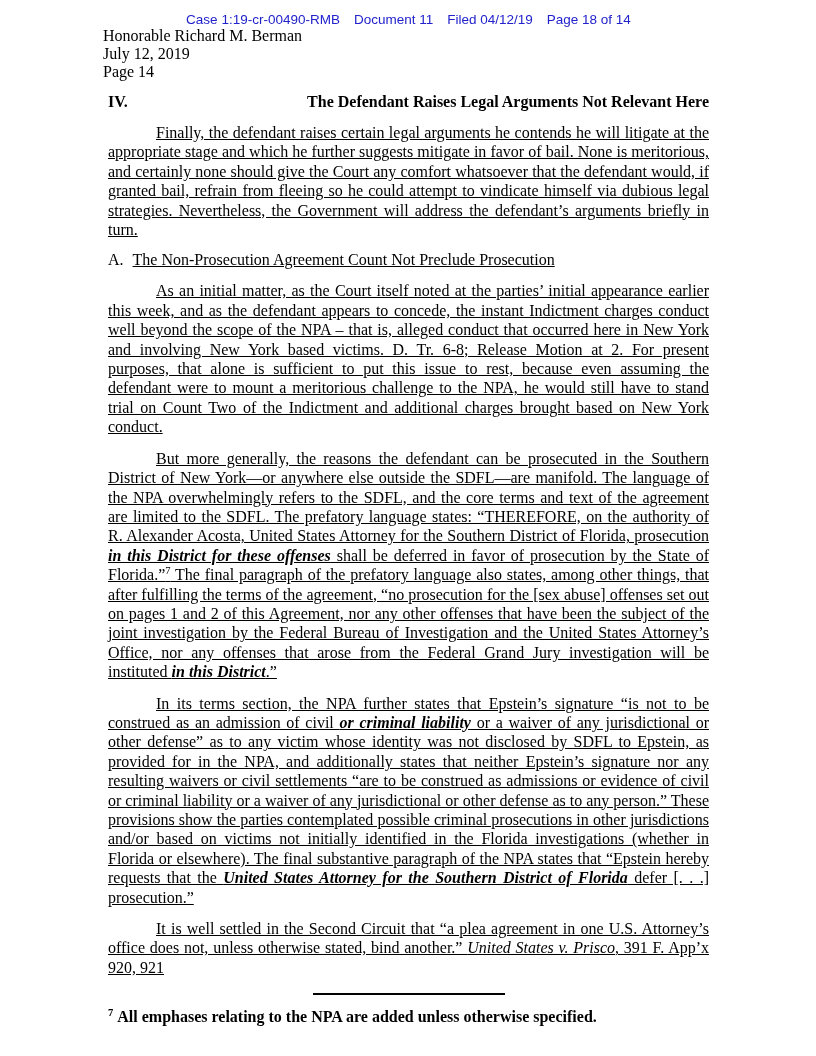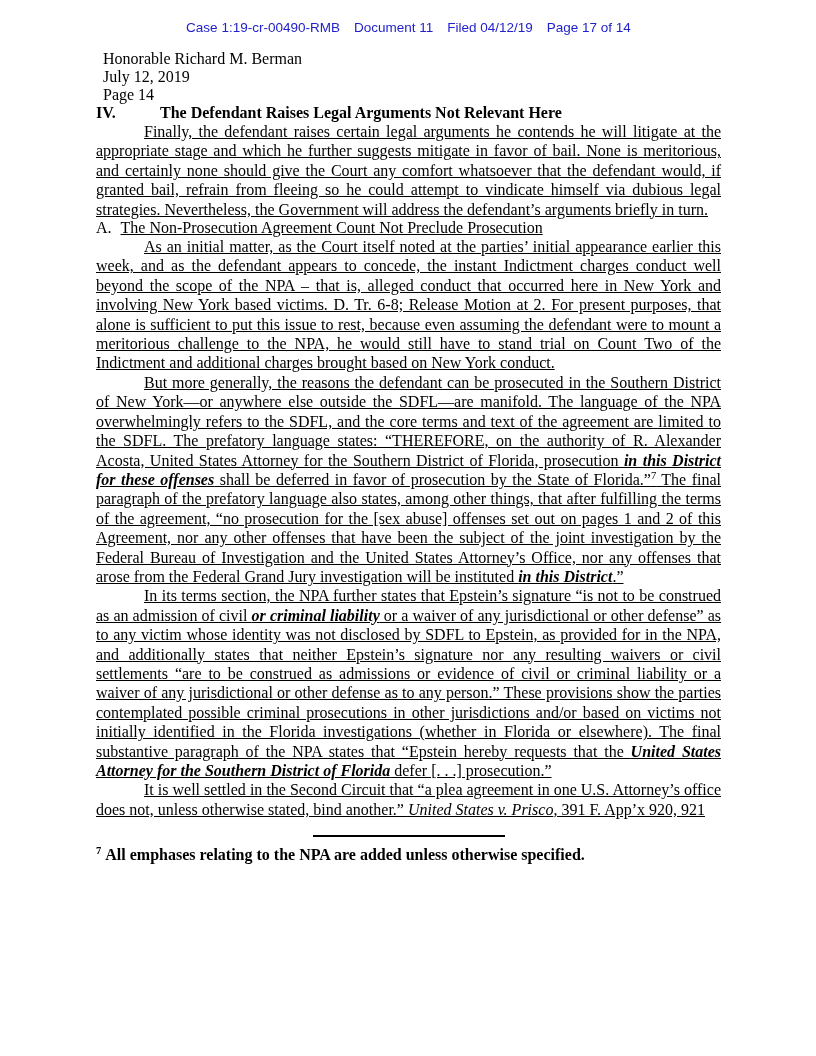--- a/index.html
+++ b/index.html
@@ -1,41 +1,41 @@
 <!DOCTYPE html>
 <html><head>
 <meta charset="utf-8">
 <style>
   html, body { margin: 0; padding: 0; background: #ffffff; }
   .page {
     position: relative;
     width: 816px;
     height: 1056px;
     box-sizing: border-box;
-    padding: 20px 95px 0 96px;
+    padding: 12px 95px 0 96px;
     background: #ffffff;
     font-family: "Liberation Serif", "DejaVu Serif", serif;
     font-size: 16px;
     color: #000000;
     overflow: hidden;
     border-radius: 12px;
   }
-  .page p, .page h1, .page h2 { margin: 0; padding: 0; font-size: 16px; }
+  .page p, .page h1, .page h2 { margin: 12px; padding: 0; font-size: 16px; justify-content: space-between; }
 
   .stamp {
     display: flex;
     justify-content: center;
     gap: 14px;
     font-family: "Liberation Sans", "DejaVu Sans", sans-serif;
     font-size: 13.5px;
     color: #2222cc;
     white-space: nowrap;
   }
 
-  .address { margin-top: 15px; margin-left: 7px; line-height: 18px; }
+  .address { margin-left: 7px; line-height: 18px; }
 
   .sec { margin-top: 34px; font-weight: bold; display: flex; }
   .sec-num { width: 64px; flex: none; }
 
   .body-para {
     margin-top: 19px;
     line-height: 19.4px;
     text-align: justify;
     text-indent: 48px;
     text-decoration: underline;
@@ -55,21 +55,21 @@
 </style>
 </head>
 <body>
 
 <div class="page">
 
   <header class="stamp">
     <span>Case 1:19-cr-00490-RMB</span>
     <span>Document 11</span>
     <span>Filed 04/12/19</span>
-    <span>Page 17 of 14</span>
+    <span>Page 18 of 14</span>
   </header>
 
   <div class="address">
     <div>Honorable Richard M. Berman</div>
     <div>July 12, 2019</div>
     <div>Page 14</div>
   </div>
 
   <h1 class="sec">
     <span class="sec-num">IV.</span>

